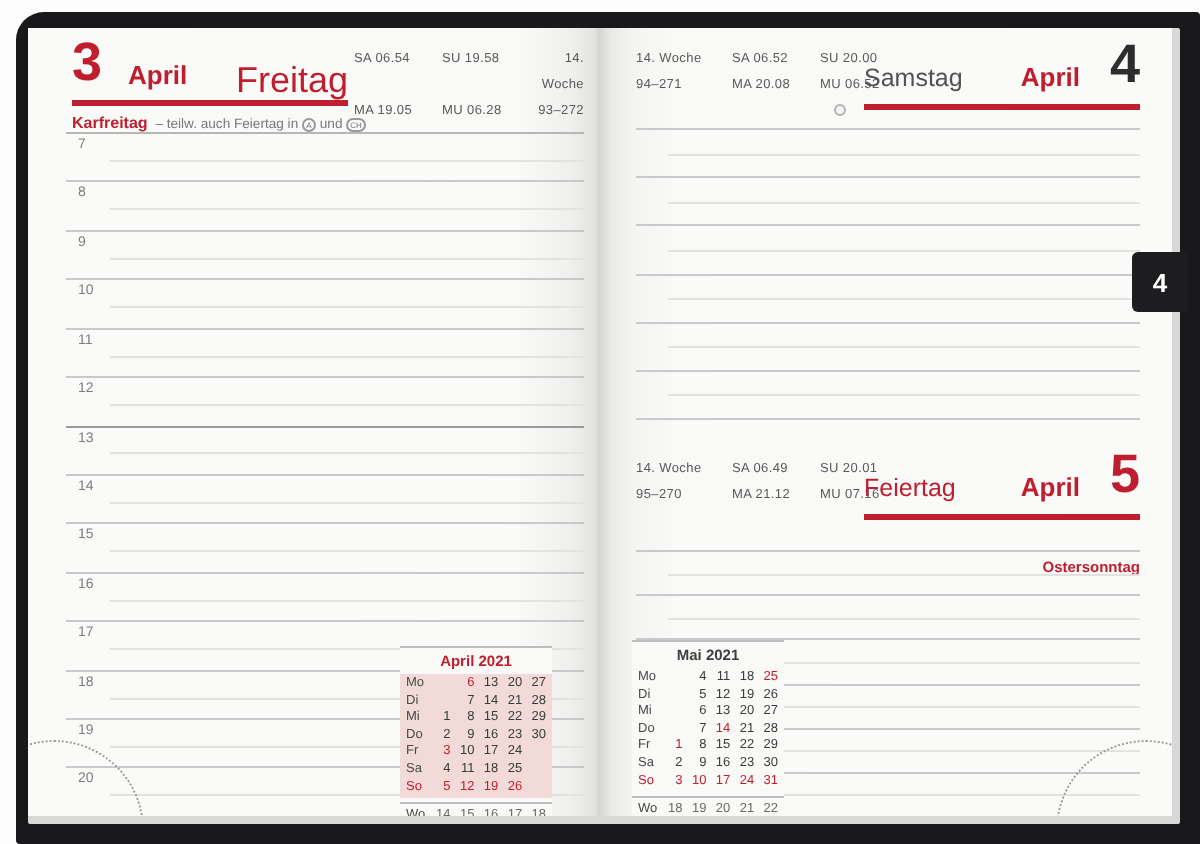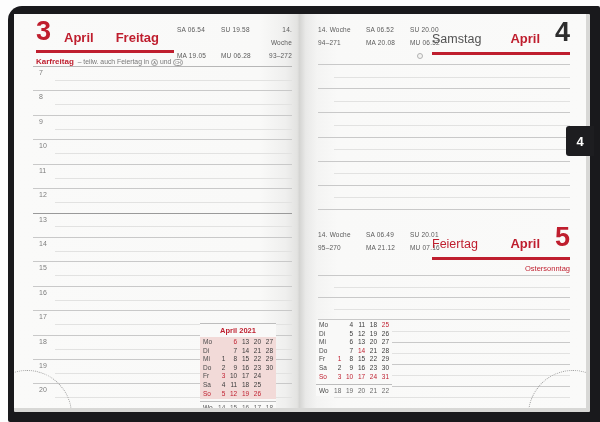--- a/index.html
+++ b/index.html
@@ -18,21 +18,21 @@
   .pages{position:absolute;left:14px;top:14px;width:572px;height:394px;display:flex;}
   .page{position:relative;width:286px;height:394px;overflow:hidden;}
   .page.left{background:linear-gradient(to right,#fafaf9 0%,#f9f9f8 86%,#efefee 95%,#e3e3e1 99%,#d2d2d0 100%);}
   .page.right{background:linear-gradient(to right,#d6d6d4 0%,#e9e9e8 2%,#f4f4f3 6%,#f9f9f8 13%,#fafaf9 100%);}
 
   
   .day-big{position:absolute;font-size:27px;font-weight:bold;line-height:1;}
   .red{color:var(--red);}
   .lp-day{left:22px;top:4px;color:var(--red);}
   .lp-month{position:absolute;left:50px;top:16px;font-size:13px;font-weight:bold;color:var(--red);}
-  .lp-weekday{position:absolute;right:141px;top:16px;font-size:13px;font-weight:bold;color:var(--red);}
+  .lp-weekday{position:absolute;right:126px;top:16px;font-size:18px;font-weight:normal;color:var(--red);}
   .underline{position:absolute;height:2.5px;background:var(--red);}
   .lp-underline{left:22px;top:36px;width:138px;}
 
   .astro{position:absolute;font-size:6.5px;color:var(--smalltext);letter-spacing:.2px;}
   .astro .arow{display:grid;line-height:13px;}
   .astro-left{left:163px;top:9px;width:115px;}
   .astro-left .arow{grid-template-columns:44px 48px 1fr;}
   .astro-left .acol-r{text-align:right;}
   .astro-rp{left:18px;top:9px;width:124px;}
   .astro-rp .arow{grid-template-columns:48px 44px 1fr;}
@@ -53,21 +53,21 @@
   
   .day-block{position:absolute;left:0;right:0;}
   .sat-block{top:0;height:205px;}
   .sun-block{top:205px;height:189px;}
   .rp-weekday{position:absolute;left:132px;top:18px;font-size:12.5px;text-align:center;}
   .rp-weekday.gray{color:#525252;}
   .rp-month{position:absolute;right:46px;top:17px;font-size:13px;font-weight:bold;color:var(--red);}
   .rp-day{right:16px;top:5px;}
   .rp-day.dark{color:#2d2d2d;}
   .rp-underline{left:132px;top:38px;width:138px;}
-  .easter{position:absolute;right:16px;top:45px;font-size:7.5px;color:var(--red);}
+  .easter{position:absolute;right:16px;top:60px;font-size:7.5px;color:var(--red);font-weight:bold;}
   .ruled{position:absolute;left:18px;right:16px;display:flex;flex-direction:column;}
   .ruled-sat{top:50px;height:146px;border-bottom:1px solid var(--line);}
   .ruled-sun{top:56px;height:133px;}
   .rpair{flex:1;position:relative;border-top:1px solid var(--line);}
   .rhalf{position:absolute;left:16px;right:0;top:50%;border-top:1px solid var(--halfline);}
 
   
   .mini-cal{position:absolute;width:76px;background:var(--page);z-index:3;font-size:6.5px;}
   .cal-april{left:186px;top:309px;}
   .cal-mai{left:16px;top:306px;}
@@ -333,20 +333,21 @@
             <div class="rpair">
               <div class="rhalf"></div>
             </div>
             <div class="rpair">
               <div class="rhalf"></div>
             </div>
           </div>
       </div>
 
       <div class="mini-cal cal-mai" id="cal-1">
+        <div class="mc-title">Mai 2021</div>
         <div class="mc-rows">
             <div class="mc-row">
               <span class="mc-label">Mo</span>
               <span class="mc-cell"></span>
               <span class="mc-cell">4</span>
               <span class="mc-cell">11</span>
               <span class="mc-cell">18</span>
               <span class="mc-cell red">25</span>
             </div>
             <div class="mc-row">

